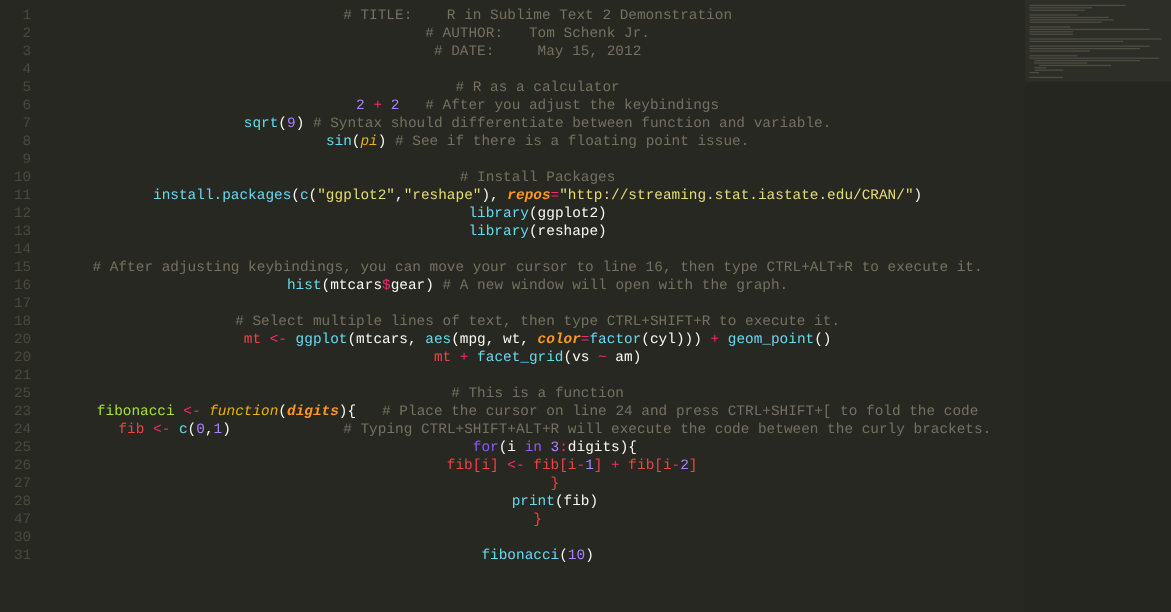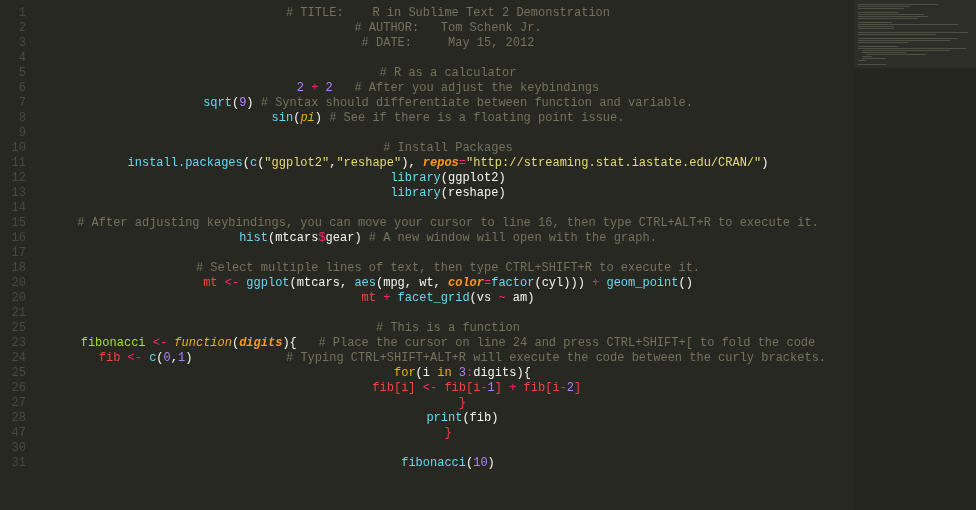--- a/index.html
+++ b/index.html
@@ -56,21 +56,21 @@
     left: 0;
     right: 0;
     top: 0;
     height: 68px;
     background: rgba(255,255,255,0.04);
   }
   .c-comment  { color: #75715e; }
   .c-number   { color: #ae81ff; }
   .c-operator { color: #f92672; }
   .c-keyword  { color: #eab308; font-style: italic; }
-  .c-keyword2 { color: #eab308; }
+  .c-keyword2 { color: #8b5cf6; }
   .c-func     { color: #66d9ef; }
   .c-funcdef  { color: #a6e22e; }
   .c-string   { color: #e6db74; }
   .c-param    { color: #fd971f; font-style: italic; font-weight: bold; }
   .c-punc     { color: #f8f8f2; }
   .c-name     { color: #ef4444; }
   .c-dollar   { color: #f92672; }
 </style>
 </head>
 <body>

